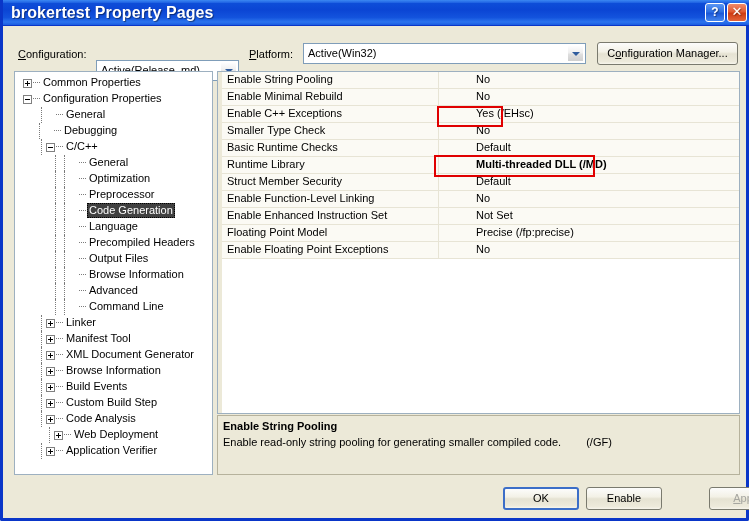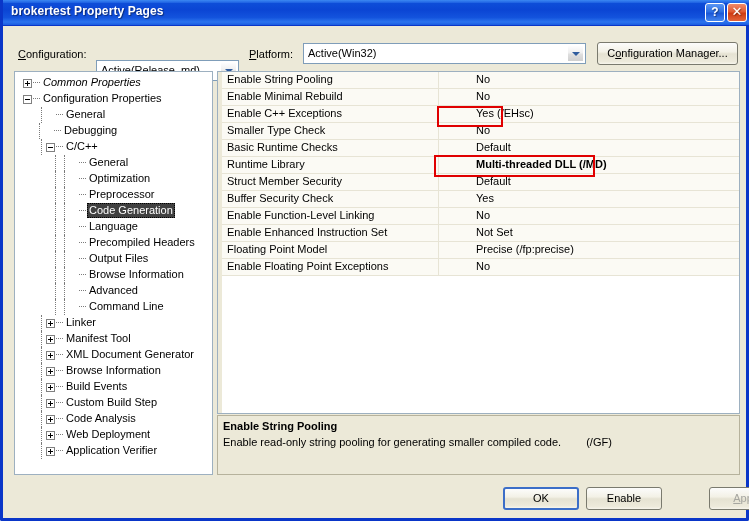--- a/index.html
+++ b/index.html
@@ -48,21 +48,21 @@
   }
   #titlebar-shine {
     position: absolute;
     left: 0; top: 0;
     width: 749px; height: 3px;
     background: linear-gradient(to bottom, #3C88F2, #1C5FE2);
   }
   #title-text {
     position: absolute;
     left: 8px; top: 4px;
-    font-size: 12px;
+    font-size: 16px;
     font-weight: bold;
     color: #ffffff;
     text-shadow: 1px 1px 1px rgba(0,0,0,0.45);
     letter-spacing: 0.1px;
     white-space: nowrap;
   }
   .titlebtn {
     position: absolute;
     top: 3px;
     width: 20px; height: 19px;
@@ -365,21 +365,21 @@
     <div class="combo-text">Active(Win32)</div>
     <div class="combo-arrow"></div>
   </div>
 
   <div class="btn" id="btn-config-manager" style="left:594px; top:42px; width:141px;">
     <span>C<span class="underline-ch">o</span>nfiguration Manager...</span>
   </div>
 
   <div id="treepanel">
     <div id="tree-rows" style="padding-top:3px;">
-        <div class="tree-row" style="padding-left: 8px; font-style: italic;"><span class="plusbox plus"></span><span class="dashlead"></span><span class="tree-label">Common Properties</span></div>
+        <div class="tree-row" style="padding-left: 8px;"><span class="plusbox plus"></span><span class="dashlead"></span><span class="tree-label">Common Properties</span></div>
         <div class="tree-row" style="padding-left: 8px;"><span class="plusbox"></span><span class="dashlead"></span><span class="tree-label">Configuration Properties</span></div>
         <div class="tree-row" style="padding-left: 22px;"><span class="vline"></span><span class="spacer"></span><span class="dashlead"></span><span class="tree-label">General</span></div>
         <div class="tree-row" style="padding-left: 20px;"><span class="vline"></span><span class="spacer"></span><span class="dashlead"></span><span class="tree-label">Debugging</span></div>
         <div class="tree-row" style="padding-left: 22px;"><span class="vline"></span><span class="plusbox"></span><span class="dashlead"></span><span class="tree-label">C/C++</span></div>
         <div class="tree-row" style="padding-left: 36px;"><span class="vline"></span><span class="vline"></span><span class="spacer"></span><span class="dashlead"></span><span class="tree-label">General</span></div>
         <div class="tree-row" style="padding-left: 36px;"><span class="vline"></span><span class="vline"></span><span class="spacer"></span><span class="dashlead"></span><span class="tree-label">Optimization</span></div>
         <div class="tree-row" style="padding-left: 36px;"><span class="vline"></span><span class="vline"></span><span class="spacer"></span><span class="dashlead"></span><span class="tree-label">Preprocessor</span></div>
         <div class="tree-row selected" style="padding-left: 36px;"><span class="vline"></span><span class="vline"></span><span class="spacer"></span><span class="dashlead"></span><span class="tree-label">Code Generation</span></div>
         <div class="tree-row" style="padding-left: 36px;"><span class="vline"></span><span class="vline"></span><span class="spacer"></span><span class="dashlead"></span><span class="tree-label">Language</span></div>
         <div class="tree-row" style="padding-left: 36px;"><span class="vline"></span><span class="vline"></span><span class="spacer"></span><span class="dashlead"></span><span class="tree-label">Precompiled Headers</span></div>
@@ -387,21 +387,21 @@
         <div class="tree-row" style="padding-left: 36px;"><span class="vline"></span><span class="vline"></span><span class="spacer"></span><span class="dashlead"></span><span class="tree-label">Browse Information</span></div>
         <div class="tree-row" style="padding-left: 36px;"><span class="vline"></span><span class="vline"></span><span class="spacer"></span><span class="dashlead"></span><span class="tree-label">Advanced</span></div>
         <div class="tree-row" style="padding-left: 36px;"><span class="vline"></span><span class="vline"></span><span class="spacer"></span><span class="dashlead"></span><span class="tree-label">Command Line</span></div>
         <div class="tree-row" style="padding-left: 22px;"><span class="vline"></span><span class="plusbox plus"></span><span class="dashlead"></span><span class="tree-label">Linker</span></div>
         <div class="tree-row" style="padding-left: 22px;"><span class="vline"></span><span class="plusbox plus"></span><span class="dashlead"></span><span class="tree-label">Manifest Tool</span></div>
         <div class="tree-row" style="padding-left: 22px;"><span class="vline"></span><span class="plusbox plus"></span><span class="dashlead"></span><span class="tree-label">XML Document Generator</span></div>
         <div class="tree-row" style="padding-left: 22px;"><span class="vline"></span><span class="plusbox plus"></span><span class="dashlead"></span><span class="tree-label">Browse Information</span></div>
         <div class="tree-row" style="padding-left: 22px;"><span class="vline"></span><span class="plusbox plus"></span><span class="dashlead"></span><span class="tree-label">Build Events</span></div>
         <div class="tree-row" style="padding-left: 22px;"><span class="vline"></span><span class="plusbox plus"></span><span class="dashlead"></span><span class="tree-label">Custom Build Step</span></div>
         <div class="tree-row" style="padding-left: 22px;"><span class="vline"></span><span class="plusbox plus"></span><span class="dashlead"></span><span class="tree-label">Code Analysis</span></div>
-        <div class="tree-row" style="padding-left: 22px;"><span class="vline"></span><span class="plusbox plus"></span><span class="dashlead"></span><span class="tree-label">Web Deployment</span></div>
+        <div class="tree-row" style="padding-left: 22px; margin-left: 8px;"><span class="vline"></span><span class="plusbox plus"></span><span class="dashlead"></span><span class="tree-label">Web Deployment</span></div>
         <div class="tree-row" style="padding-left: 22px;"><span class="vline"></span><span class="plusbox plus"></span><span class="dashlead"></span><span class="tree-label">Application Verifier</span></div>
       </div>
   </div>
 
   <div id="gridpanel">
     <div id="grid-leftstrip"></div>
     <div id="grid-rows">
         <div class="grid-row">
           <span class="grid-name">Enable String Pooling</span>
           <span class="grid-split"></span>
@@ -429,25 +429,20 @@
         </div>
         <div class="grid-row">
           <span class="grid-name">Runtime Library</span>
           <span class="grid-split"></span>
           <span class="grid-value bold">Multi-threaded DLL (/MD)</span>
         </div>
         <div class="grid-row">
           <span class="grid-name">Struct Member Security</span>
           <span class="grid-split"></span>
           <span class="grid-value">Default</span>
-        </div>
-        <div class="grid-row">
-          <span class="grid-name">Buffer Security Check</span>
-          <span class="grid-split"></span>
-          <span class="grid-value">Yes</span>
         </div>
         <div class="grid-row">
           <span class="grid-name">Enable Function-Level Linking</span>
           <span class="grid-split"></span>
           <span class="grid-value">No</span>
         </div>
         <div class="grid-row">
           <span class="grid-name">Enable Enhanced Instruction Set</span>
           <span class="grid-split"></span>
           <span class="grid-value">Not Set</span>

